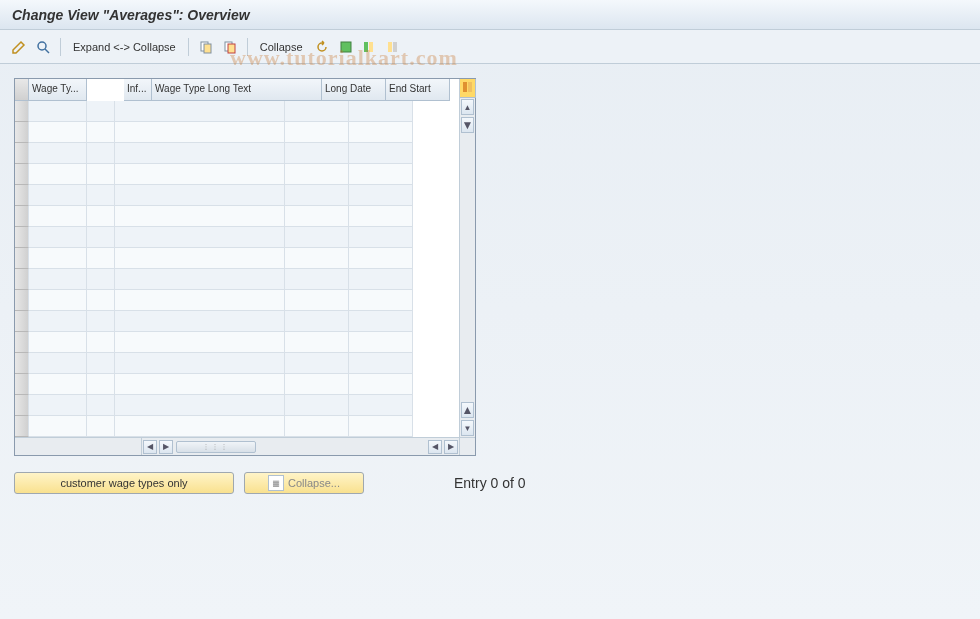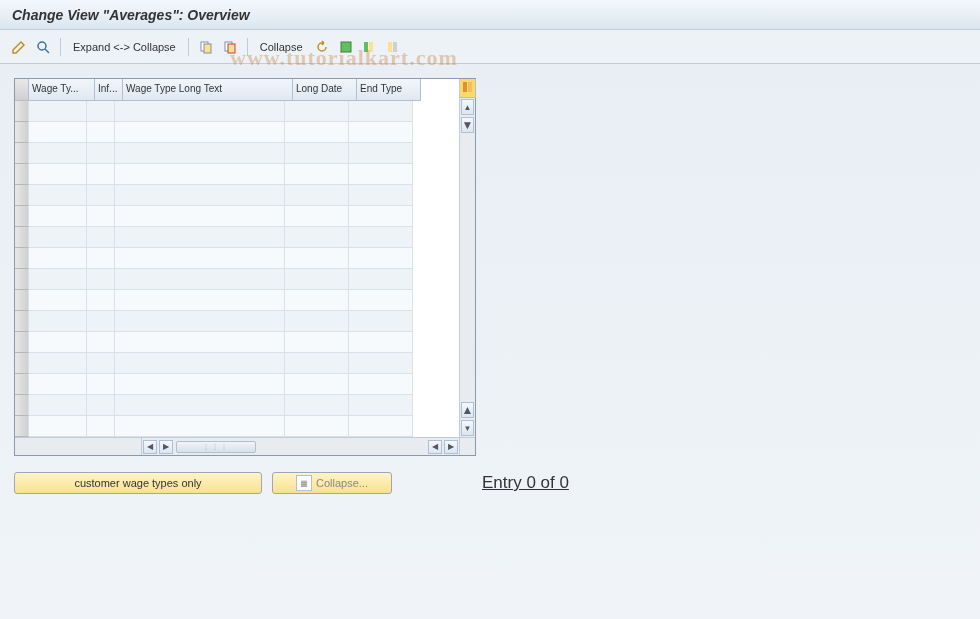--- a/index.html
+++ b/index.html
@@ -15,22 +15,22 @@
     
     .content { padding: 14px; }
     
     .table-wrap { width: 462px; border: 1px solid #8a9aad; background: #fff; position: relative; }
     .table-inner { display: flex; }
     .table-main { flex: 1; }
     
     .table-header { display: flex; height: 22px; }
     .th { background: linear-gradient(to bottom, #f2f6fa 0%, #e0e8f0 100%); border-right: 1px solid #b0c0d0; border-bottom: 1px solid #b0c0d0; font-size: 10px; color: #333; padding: 4px 3px; overflow: hidden; white-space: nowrap; }
     .th-sel { width: 14px; background: linear-gradient(to bottom, #e8e8e8 0%, #d0d0d0 100%); }
-    .th-wage { width: 66px; }
-    .th-inf { width: 28px; }
+    .th-wage { width: 58px; }
+    .th-inf { width: 28px; margin-left: 37px; }
     .th-long { width: 170px; }
     .th-start { width: 64px; }
     .th-end { width: 64px; }
     .th-cfg { width: 16px; background: #ffd966; text-align: center; padding: 2px 0; }
     
     .table-body { }
     .tr { display: flex; height: 21px; }
     .tr:nth-child(odd) .td { background: #eef3f8; }
     .tr:nth-child(even) .td { background: #f7fafc; }
     .td { border-right: 1px solid #d8e0e8; border-bottom: 1px solid #d8e0e8; font-size: 10px; padding: 3px; overflow: hidden; }
@@ -48,24 +48,24 @@
     .hscroll-row { display: flex; height: 18px; background: #e8ecf0; border-top: 1px solid #c0cdd8; }
     .hscroll-spacer { width: 127px; border-right: 1px solid #c0cdd8; }
     .hscroll-bar { flex: 1; display: flex; align-items: center; }
     .hs-btn { width: 14px; height: 14px; background: linear-gradient(to bottom, #f4f8fc, #dce6f0); border: 1px solid #b0c0d0; margin: 1px; display: flex; align-items: center; justify-content: center; font-size: 8px; color: #556; cursor: pointer; }
     .hs-thumb { width: 80px; height: 12px; background: linear-gradient(to bottom, #f0f4f8, #d8e0e8); border: 1px solid #b0c0d0; border-radius: 2px; margin: 0 2px; cursor: pointer; display:flex; align-items:center; justify-content:center; font-size:7px; color:#999; letter-spacing:2px;}
     .hs-track { flex: 1; }
     .hscroll-spacer-r { width: 16px; border-left: 1px solid #c0cdd8; }
     
     .footer-row { display: flex; align-items: center; gap: 10px; margin-top: 16px; }
     .btn { height: 22px; border: 1px solid #9fa8b0; border-radius: 3px; font-size: 11px; padding: 0 10px; display: flex; align-items: center; justify-content: center; cursor: pointer; }
-    .btn-yellow { background: linear-gradient(to bottom, #fff4c8 0%, #f9e18f 100%); width: 248px; color: #333; }
+    .btn-yellow { background: linear-gradient(to bottom, #fff4c8 0%, #f9e18f 100%); width: 220px; color: #333; }
     .btn-pos { background: linear-gradient(to bottom, #fff4c8 0%, #f9e18f 100%); width: 120px; color: #888; display: flex; gap: 4px; }
     .btn-pos .icon { width: 16px; height: 16px; border: 1px solid #b0c0d0; background: #fff; display: flex; align-items: center; justify-content: center; font-size: 8px; }
-    .entry-text { font-size: 17px; color: #333; margin-left: 80px; text-decoration: underline; }
+    .entry-text { font-size: 14px; color: #333; margin-left: 80px; }
     
     .watermark { position: absolute; top: 45px; left: 230px; font-size: 22px; font-weight: bold; font-family: Georgia, serif; color: rgba(200, 120, 50, 0.35); z-index: 100; pointer-events: none; letter-spacing: 1px; }
   </style>
 </head>
 <body>
 
 <div class="watermark">www.tutorialkart.com</div>
 
 <div class="title-bar">
   <span class="title-text">Change View "Averages": Overview</span>
@@ -127,21 +127,21 @@
 <div class="content">
   <div class="table-wrap">
     <div class="table-inner">
       <div class="table-main">
         <div class="table-header">
           <div class="th th-sel"></div>
           <div class="th th-wage">Wage Ty...</div>
           <div class="th th-inf">Inf...</div>
           <div class="th th-long">Wage Type Long Text</div>
           <div class="th th-start">Long Date</div>
-          <div class="th th-end">End Type</div>
+          <div class="th th-end">End Start</div>
         </div>
         <div class="table-body" id="tbody">
             <div class="tr">
               <div class="td td-sel"></div>
               <div class="td td-wage"></div>
               <div class="td td-inf"></div>
               <div class="td td-long"></div>
               <div class="td td-start"></div>
               <div class="td td-end"></div>
             </div>

